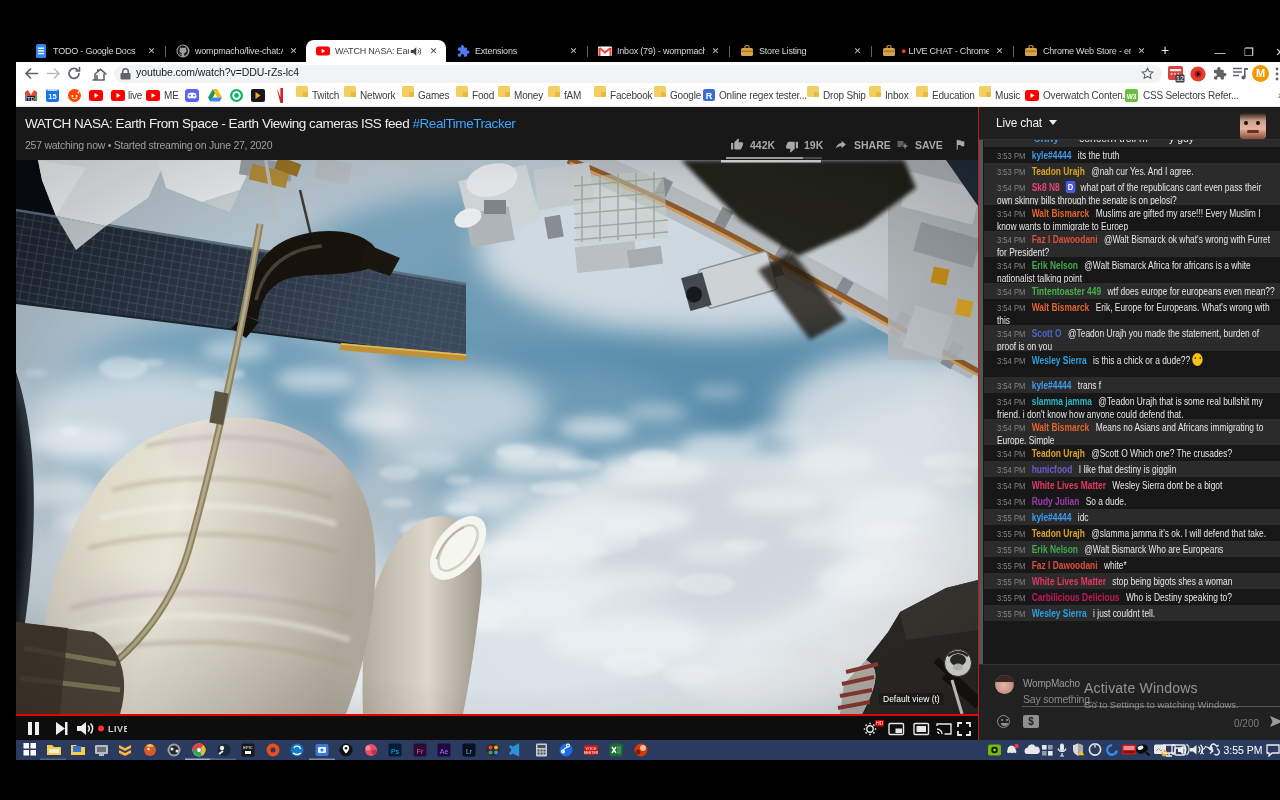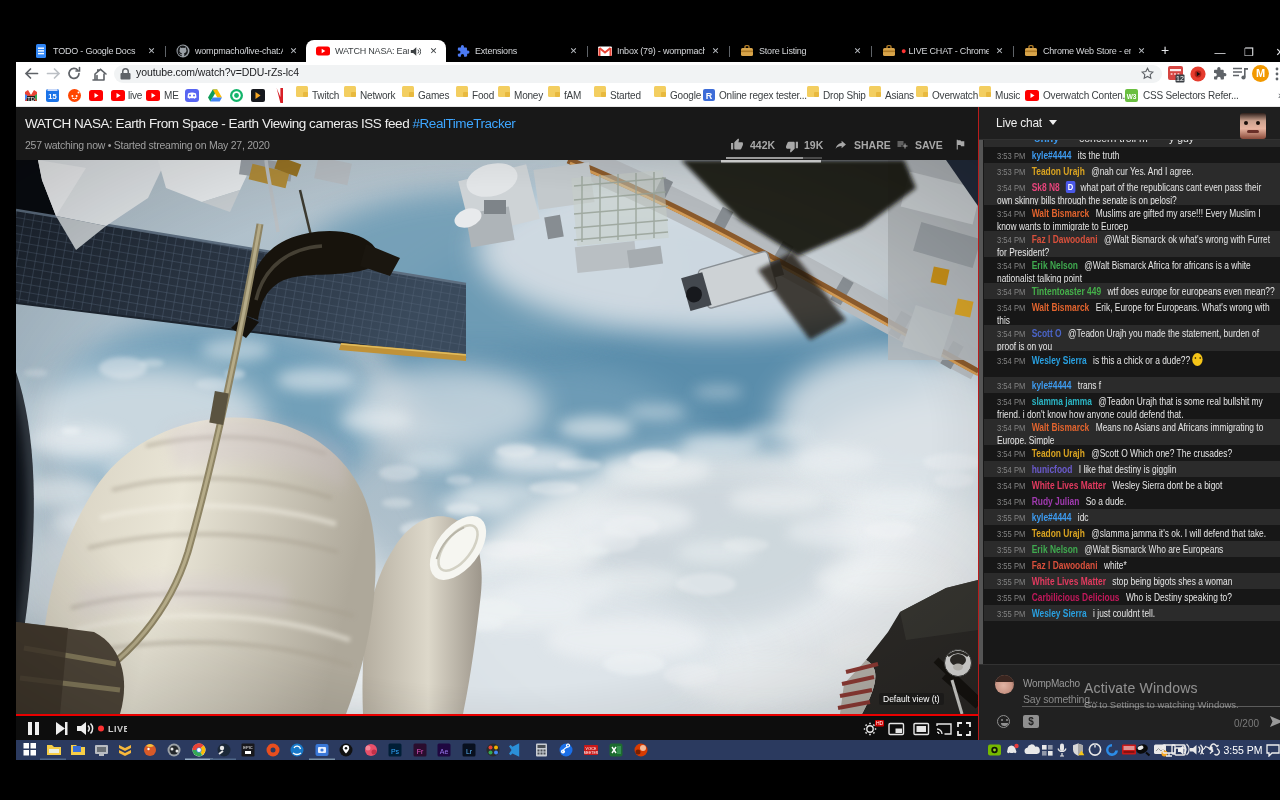--- a/index.html
+++ b/index.html
@@ -264,53 +264,53 @@
       <div class="bk" style="left:344px">Network</div>
   <span class="fold" style="left:386px"></span>
       <div class="bk" style="left:402px">Games</div>
   <span class="fold" style="left:440px"></span>
       <div class="bk" style="left:456px">Food</div>
   <span class="fold" style="left:482px"></span>
       <div class="bk" style="left:498px">Money</div>
   <span class="fold" style="left:532px"></span>
       <div class="bk" style="left:548px">fAM</div>
   <span class="fold" style="left:578px"></span>
-      <div class="bk" style="left:594px">Started</div>
+      <div class="bk" style="left:594px">Facebook</div>
   <span class="fold" style="left:638px"></span>
       <div class="bk" style="left:654px">Google</div>
   <svg class="abs" style="left:687px;top:4px" width="12" height="12" viewBox="0 0 12 12">
         <rect width="12" height="12" rx="2" fill="#3d6cd8"></rect>
         <text x="6" y="9.5" font-size="9" fill="#fff" text-anchor="middle" font-weight="bold" font-family="Liberation Sans">R</text>
       </svg>
   <div class="bk" style="left:703px">Online regex tester...</div>
   <span class="fold" style="left:791px"></span>
       <div class="bk" style="left:807px">Drop Ship</div>
   <span class="fold" style="left:853px"></span>
-      <div class="bk" style="left:869px">Asians</div>
+      <div class="bk" style="left:869px">Inbox</div>
   <span class="fold" style="left:900px"></span>
-      <div class="bk" style="left:916px">Overwatch</div>
+      <div class="bk" style="left:916px">Education</div>
   <span class="fold" style="left:963px"></span>
       <div class="bk" style="left:979px">Music</div>
   <svg class="abs" style="left:1009px;top:5px" width="14" height="11" viewBox="0 0 14 11">
         <rect width="14" height="11" rx="2.5" fill="#f00"></rect>
         <path d="M5.5 3 L9.5 5.5 L5.5 8 Z" fill="#fff"></path>
       </svg>
   <div class="bk" style="left:1027px">Overwatch Conten...</div>
   <svg class="abs" style="left:1109px;top:4px" width="13" height="13" viewBox="0 0 13 13">
         <rect width="13" height="13" rx="2" fill="#6abf40"></rect>
         <text x="6.5" y="9.5" font-size="6.5" fill="#fff" text-anchor="middle" font-weight="bold" font-family="Liberation Sans">W3</text>
       </svg>
   <div class="bk" style="left:1127px">CSS Selectors Refer...</div>
   <div class="bk" style="left:1262px;color:#5f6368">»</div>
 </div>
 
 <div id="page">
   <div id="vtitle">
     <div id="vt1">WATCH NASA: Earth From Space - Earth Viewing cameras ISS feed <a>#RealTimeTracker</a></div>
-    <div id="vt2">257 watching now • Started streaming on May 27, 2020</div>
+    <div id="vt2">257 watching now • Started streaming on June 27, 2020</div>
     <svg class="abs" style="left:714px;top:31px" width="14" height="13" viewBox="0 0 24 24">
           <path fill="#a8a8a8" d="M1 21h4V9H1v12zm22-11c0-1.1-.9-2-2-2h-6.31l.95-4.57.03-.32c0-.41-.17-.79-.44-1.06L14.17 1 7.59 7.59C7.22 7.95 7 8.45 7 9v10c0 1.1.9 2 2 2h9c.83 0 1.54-.5 1.84-1.22l3.02-7.05c.09-.23.14-.47.14-.73v-2z"></path>
         </svg>
     <div class="actbtn" style="left:734px">442K</div>
     <svg class="abs" style="left:769px;top:33px" width="14" height="13" viewBox="0 0 24 24">
           <path fill="#a8a8a8" d="M23 3h-4v12h4V3zM1 14c0 1.1.9 2 2 2h6.31l-.95 4.57-.03.32c0 .41.17.79.44 1.06L9.83 23l6.59-6.59c.36-.36.58-.86.58-1.41V5c0-1.1-.9-2-2-2H6c-.83 0-1.54.5-1.84 1.22l-3.02 7.05c-.09.23-.14.47-.14.73v2z"></path>
         </svg>
     <div class="actbtn" style="left:788px">19K</div>
     <svg class="abs" style="left:817px;top:31px" width="15" height="13" viewBox="0 0 24 24">
           <path fill="#a8a8a8" d="M14 9V5l8 7-8 7v-4.1c-5 0-8.5 1.6-11 5.1 1-5 4-10 11-11z"></path>

